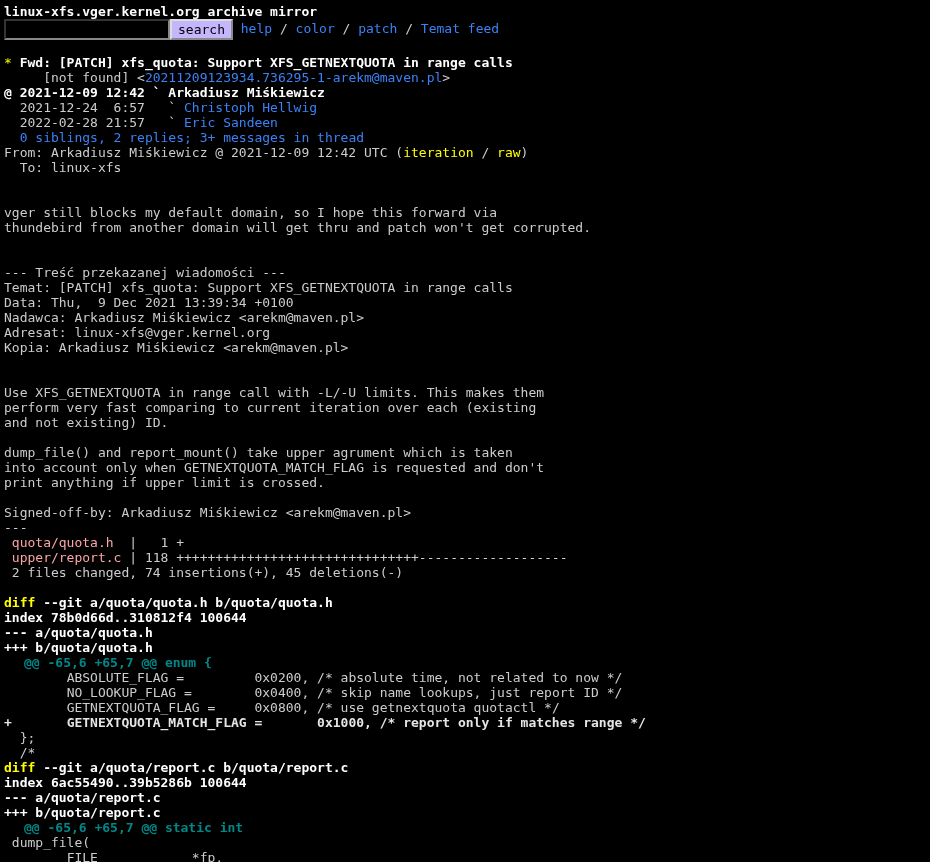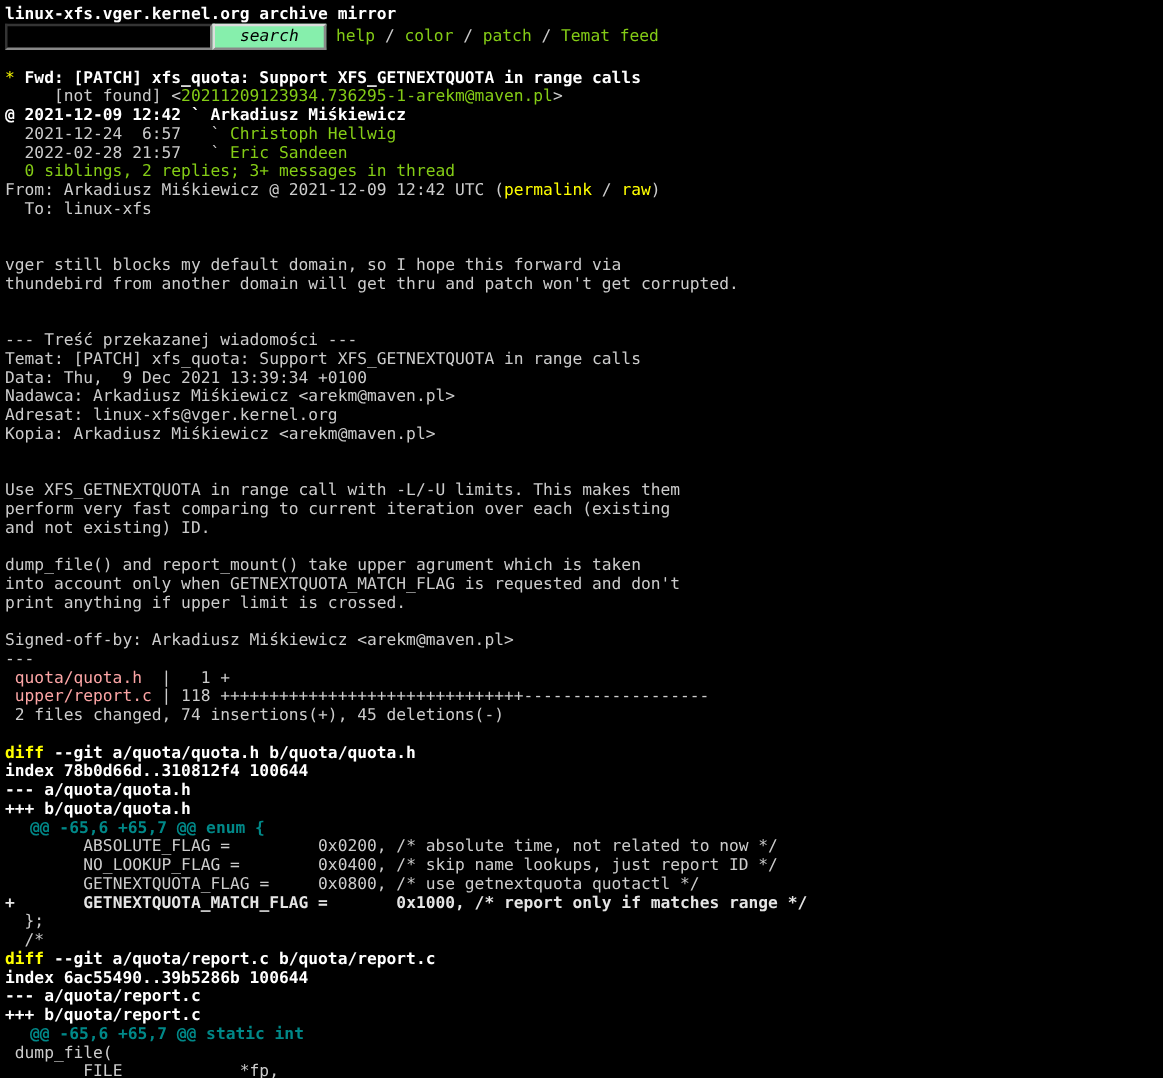--- a/index.html
+++ b/index.html
@@ -12,61 +12,60 @@
       padding: 4px;
     }
     pre {
       margin: 0;
       font-family: monospace;
       white-space: pre;
     }
     b { font-weight: bold; }
     .white-bold { color: #fff; font-weight: bold; }
     .highlight-star { color: #ff0; }
-    .link-cyan { color: #84cc16; margin-top: 24px; }
+    .link-cyan { color: #3b82f6; margin-top: 24px; }
     .link-green { color: #fca5a5; }
     .link-yellow { color: #ff0; }
     .hunk-cyan { color: #088; font-weight: bold; margin-left: 20px; }
     .added-green { color: #e5e5e5; font-weight: bold; }
     input[type="text"] {
       background: #000;
       color: #ccc;
       border: 2px inset #888;
       font-family: monospace;
       font-size: 13px;
       width: 158px;
       padding: 1px 2px;
       vertical-align: middle;
     }
     input[type="submit"] {
-      background: #86efac;
+      background: #c4b5fd;
       color: #000;
       border: 2px outset #ddd;
       font-family: monospace;
       font-size: 13px;
-      padding: 1px 20px;
+      padding: 1px 6px;
       vertical-align: middle;
       cursor: pointer;
-      font-style: italic;
     }
     form { display: inline; margin: 0; }
   </style>
 </head>
 <body>
 
 <pre><b class="white-bold">linux-xfs.vger.kernel.org archive mirror</b>
 <form><input type="text" style=""><input type="submit" value="search" style=""></form> <span class="link-cyan">help</span><span> / </span><span class="link-cyan">color</span><span> / </span><span class="link-cyan">patch</span><span> / </span><span class="link-cyan">Temat feed</span>
 
 <span class="highlight-star">*</span> <b class="white-bold">Fwd: [PATCH] xfs_quota: Support XFS_GETNEXTQUOTA in range calls</b>
 <span>     [not found] &lt;</span><span class="link-cyan">20211209123934.736295-1-arekm@maven.pl</span><span>&gt;</span>
 <b class="white-bold">@ 2021-12-09 12:42 ` Arkadiusz Miśkiewicz</b>
 <span>  2021-12-24  6:57   ` </span><span class="link-cyan">Christoph Hellwig</span>
 <span>  2022-02-28 21:57   ` </span><span class="link-cyan">Eric Sandeen</span>
   <span class="link-cyan">0 siblings, 2 replies; 3+ messages in thread</span>
-<span>From: Arkadiusz Miśkiewicz @ 2021-12-09 12:42 UTC (</span><span class="link-yellow">permalink</span><span> / </span><span class="link-yellow">raw</span><span>)</span>
+<span>From: Arkadiusz Miśkiewicz @ 2021-12-09 12:42 UTC (</span><span class="link-yellow">iteration</span><span> / </span><span class="link-yellow">raw</span><span>)</span>
 <span>  To: linux-xfs</span>
 <span>
 
 vger still blocks my default domain, so I hope this forward via
 thundebird from another domain will get thru and patch won't get corrupted.
 
 
 --- Treść przekazanej wiadomości ---
 Temat: [PATCH] xfs_quota: Support XFS_GETNEXTQUOTA in range calls
 Data: Thu,  9 Dec 2021 13:39:34 +0100

